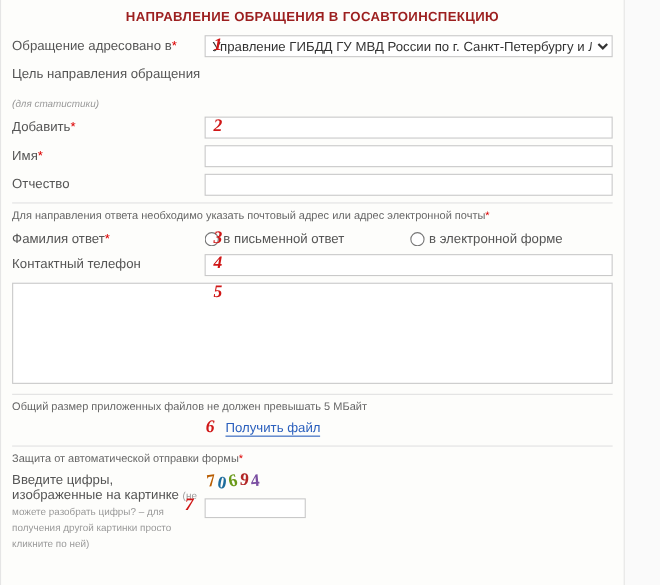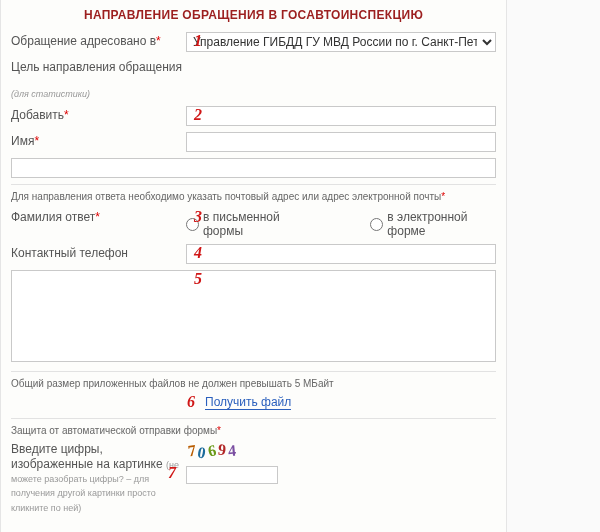--- a/index.html
+++ b/index.html
@@ -5,21 +5,21 @@
   * { box-sizing: border-box; }
   body {
     margin: 0;
     padding: 0;
     font-family: Arial, Helvetica, sans-serif;
     font-size: 12px;
     color: #555;
     background: #fafafa;
   }
   .page {
-    width: 507px;
+    width: 568px;
     height: 532px;
     background: #fdfdfb;
     border-left: 1px solid #e5e5e5;
     border-right: 1px solid #e5e5e5;
     padding: 0 10px;
     position: relative;
   }
   .header {
     text-align: center;
     color: #9c1f1f;
@@ -224,40 +224,41 @@
   <div class="row">
     <div class="label-col">
       <span>Имя</span><span class="req">*</span>
     </div>
     <div class="input-col">
       <input type="text" value="" style="">
     </div>
   </div>
 
   <div class="row">
+    <div class="label-col">Отчество</div>
     <div class="input-col">
       <input type="text" value="" style="">
     </div>
   </div>
 
   <hr class="sep">
 
   <div class="section-note">
     <span>Для направления ответа необходимо указать почтовый адрес или адрес электронной почты</span><span class="req">*</span>
   </div>
 
   <div class="row">
     <span class="marker">3</span>
     <div class="label-col">
       <span>Фамилия ответ</span><span class="req">*</span>
     </div>
     <div class="radios">
       <label>
         <input type="radio" name="reply" style="">
-        <span>в письменной формы</span>
+        <span>в письменной ответ</span>
       </label>
       <label>
         <input type="radio" name="reply" style="">
         <span>в электронной форме</span>
       </label>
     </div>
   </div>
 
   <div class="row">
     <span class="marker">4</span>

